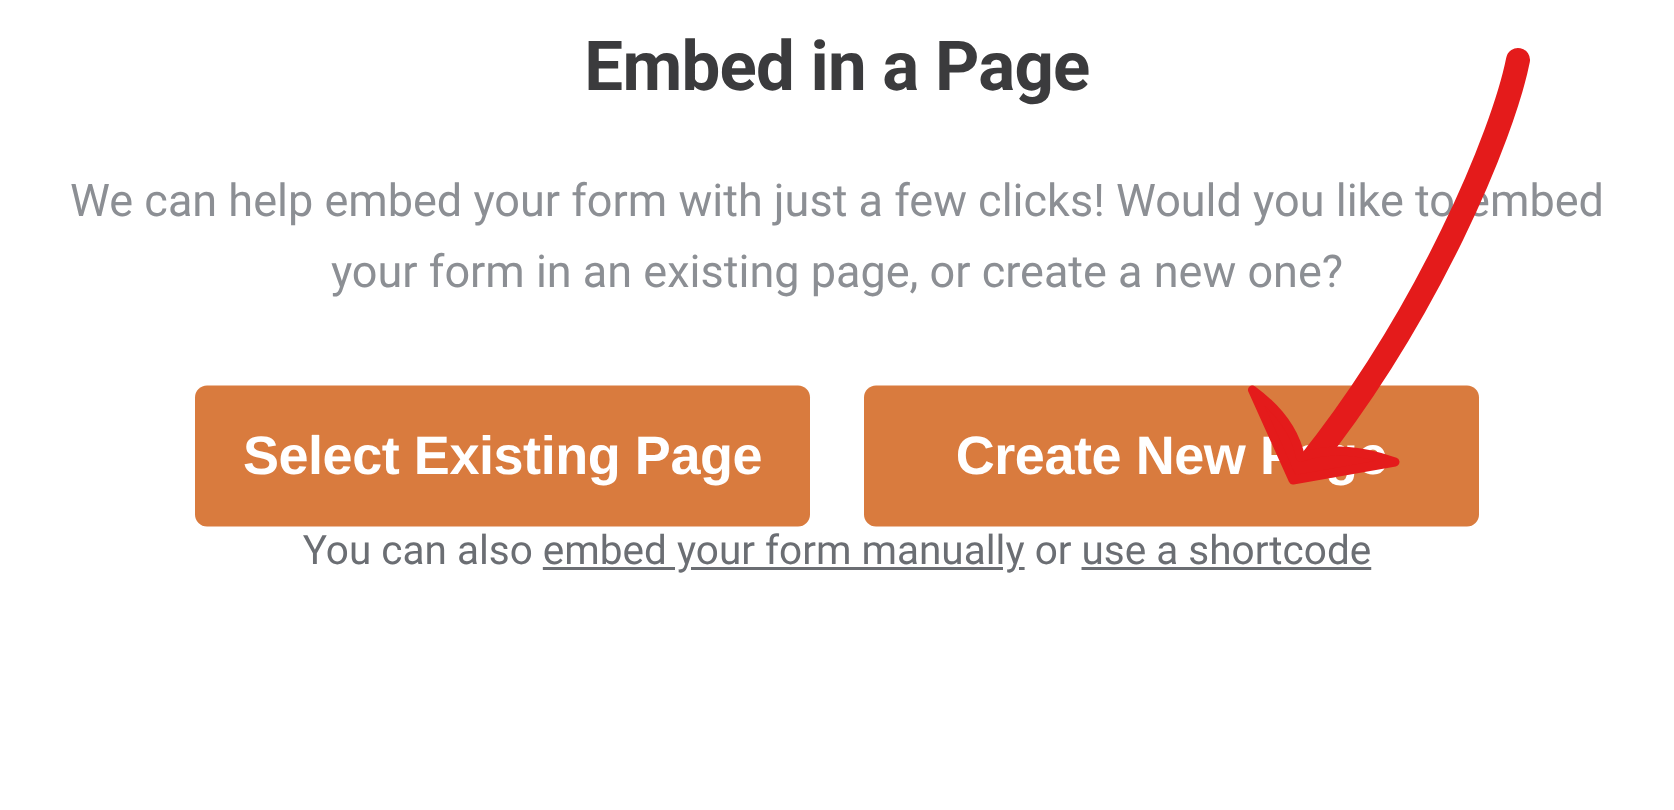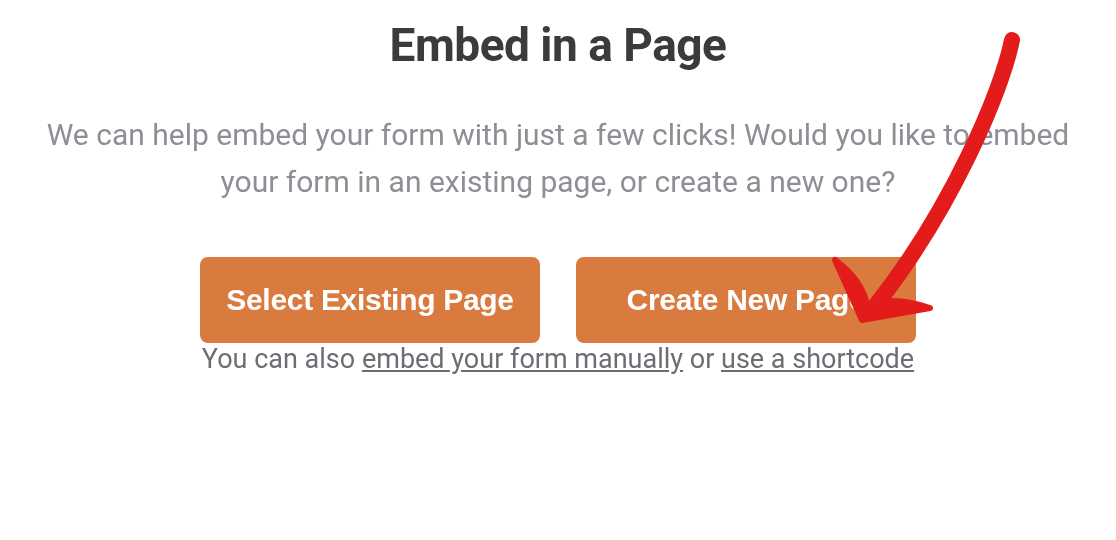--- a/index.html
+++ b/index.html
@@ -37,26 +37,26 @@
     }
     .button-row {
       display: flex;
       justify-content: center;
       gap: 36px;
       margin-top: 52px;
     }
     .btn {
       background: #d97b3e;
       color: #ffffff;
-      font-size: 30px;
+      font-size: 36px;
       font-weight: 600;
       border: none;
       border-radius: 8px;
       padding: 26px 20px;
-      width: 340px;
+      width: 410px;
       cursor: pointer;
       letter-spacing: -0.3px;
     }
     .footer {
       font-size: 27px;
       color: #6b6e73;
     }
     .footer a {
       color: #6b6e73;
       text-decoration: underline;

